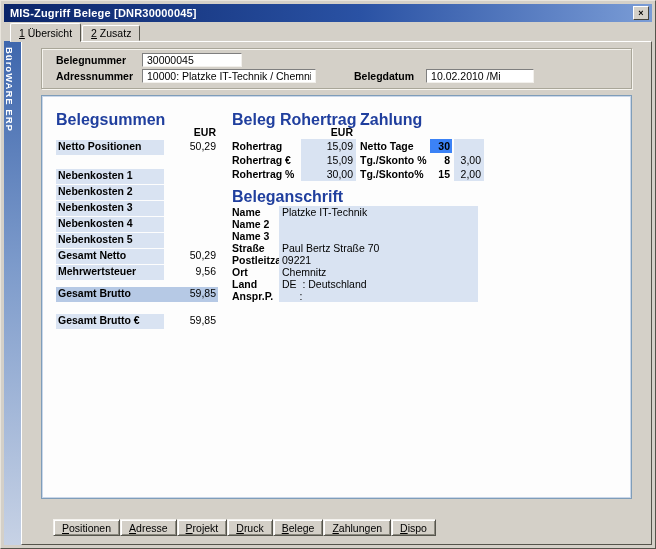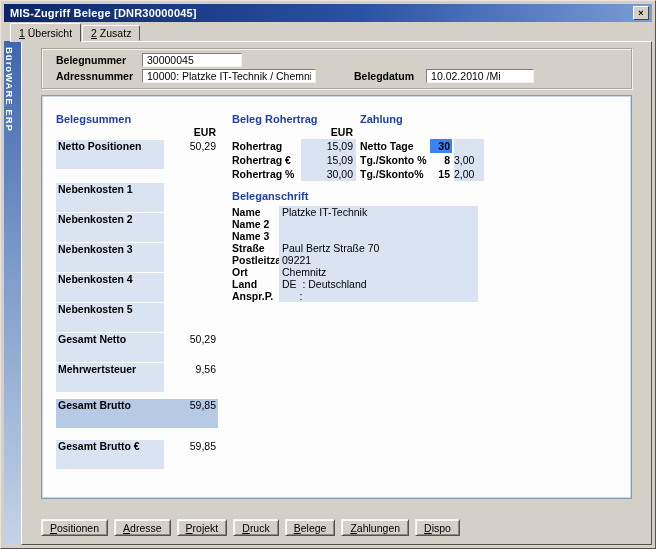--- a/index.html
+++ b/index.html
@@ -101,52 +101,52 @@
   
   .panel {
     position:relative;
     height:404px;
     margin:0 2px;
     background:#fdfdfd;
     border:1px solid #7f9db9;
     box-shadow:inset 0 0 0 1px #cad7e9;
   }
   .sec { position:absolute; }
-  .sec-title { color:#203f9e; font-weight:bold; font-size:11px; height:13px; line-height:13px; white-space:nowrap; }
+  .sec-title { color:#203f9e; font-weight:bold; font-size:16px; height:13px; line-height:13px; white-space:nowrap; }
   .cur-line { font-weight:bold; height:13px; line-height:13px; text-align:right; padding-right:2px; }
   
   #sec-belegsummen { left:14px; top:17px; width:162px; }
-  .s-row { display:flex; height:29px; line-height:13px; margin-top:1px; }
+  .s-row { display:flex; height:15px; line-height:13px; margin-top:1px; }
   .s-lbl { width:108px; background:#d9e3f2; font-weight:bold; padding-left:2px; white-space:nowrap; }
   .s-val { flex:1; text-align:right; padding-right:2px; white-space:nowrap; }
   .mt14 { margin-top:14px; } .mt7 { margin-top:7px; } .mt12 { margin-top:12px; }
   .s-row.hl { background:#b6c9e5; }
   .s-row.hl .s-lbl { background:transparent; }
   
   #sec-rohertrag { left:190px; top:17px; width:124px; }
   #sec-rohertrag .cur-line { padding-right:3px; }
   .r-row { display:flex; height:14px; line-height:14px; }
   .r-lbl { width:69px; font-weight:bold; white-space:nowrap; }
   .r-val { width:55px; background:#d9e3f2; text-align:right; padding-right:3px; }
   
   #sec-zahlung { left:318px; top:17px; width:126px; }
   .z-spacer { height:13px; }
   .z-row { display:flex; height:14px; line-height:14px; }
   .z-lbl { width:70px; font-weight:bold; white-space:nowrap; }
   .z-days { width:22px; text-align:right; font-weight:bold; padding-right:2px; }
   .z-days.filled { background:#3b82f6; }
-  .z-pct { width:30px; background:#d9e3f2; text-align:left; padding-right:3px; margin-left:2px; }
+  .z-pct { width:30px; background:#d9e3f2; text-align:right; padding-right:3px; margin-left:2px; }
   
   #sec-anschrift { left:190px; top:94px; width:246px; }
   #sec-anschrift .sec-title { margin-bottom:3px; }
   .a-row { display:flex; height:12px; line-height:12px; }
   .a-lbl { width:47px; font-weight:bold; white-space:nowrap; }
   .a-val { flex:1; background:#d9e3f2; padding-left:3px; white-space:pre; overflow:hidden; }
   
-  .btnrow { margin:20px 2px 0; display:flex; gap:6px; }
+  .btnrow { margin:20px 14px 0; display:flex; }
   .btn {
     height:17px; line-height:14px;
     padding:0 8px;
     background:#d4d0c8;
     border:1px solid; border-color:#f4f2ee #55544c #55544c #f4f2ee;
     box-shadow:inset 1px 1px 0 #ffffff, inset -1px -1px 0 #8b897f;
     font-family:inherit; font-size:10.5px;
     white-space:nowrap;
     cursor:default;
   }

